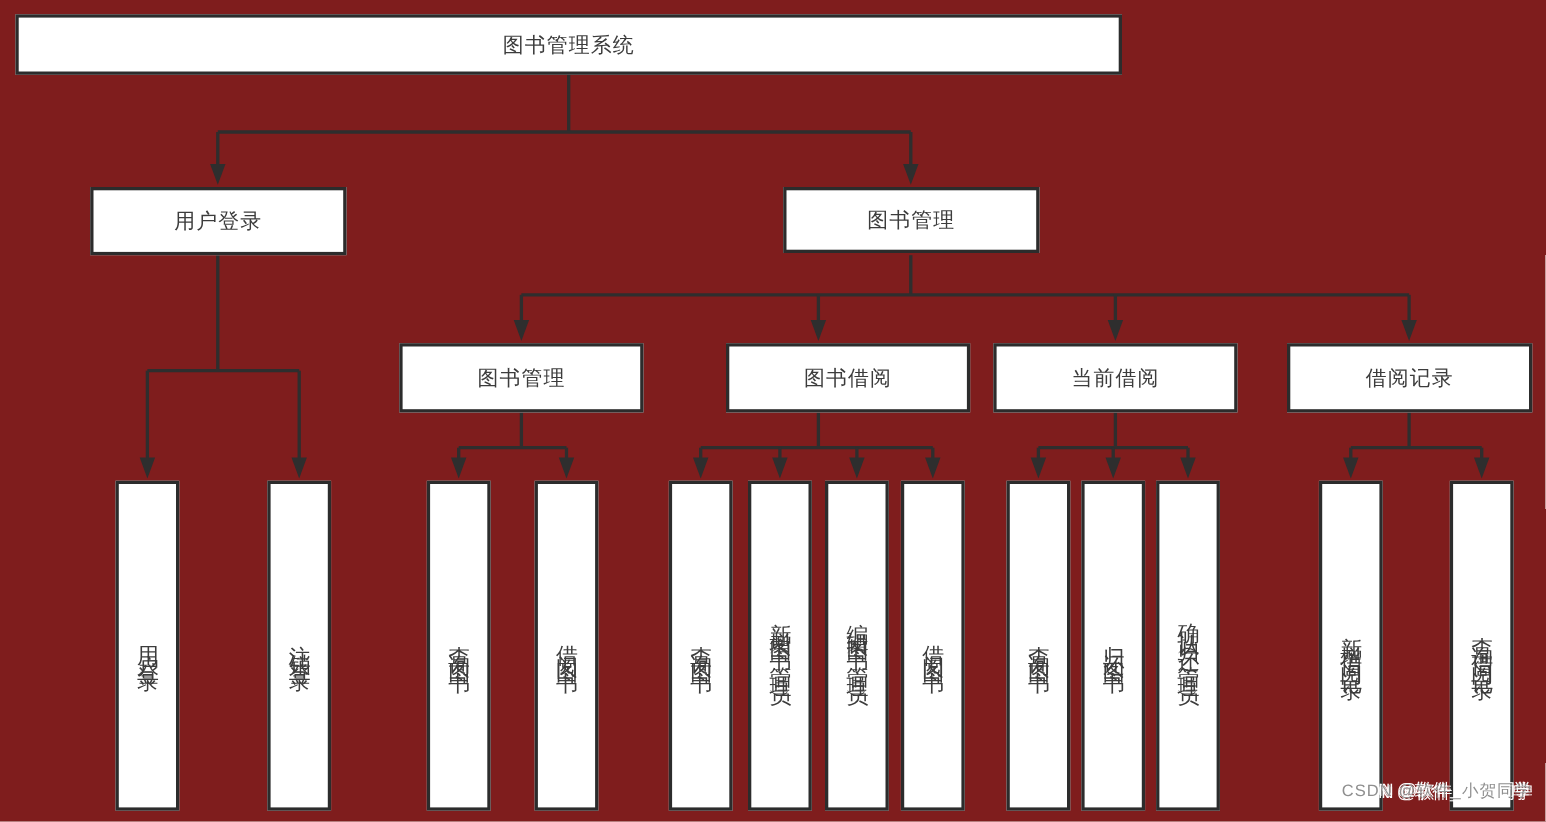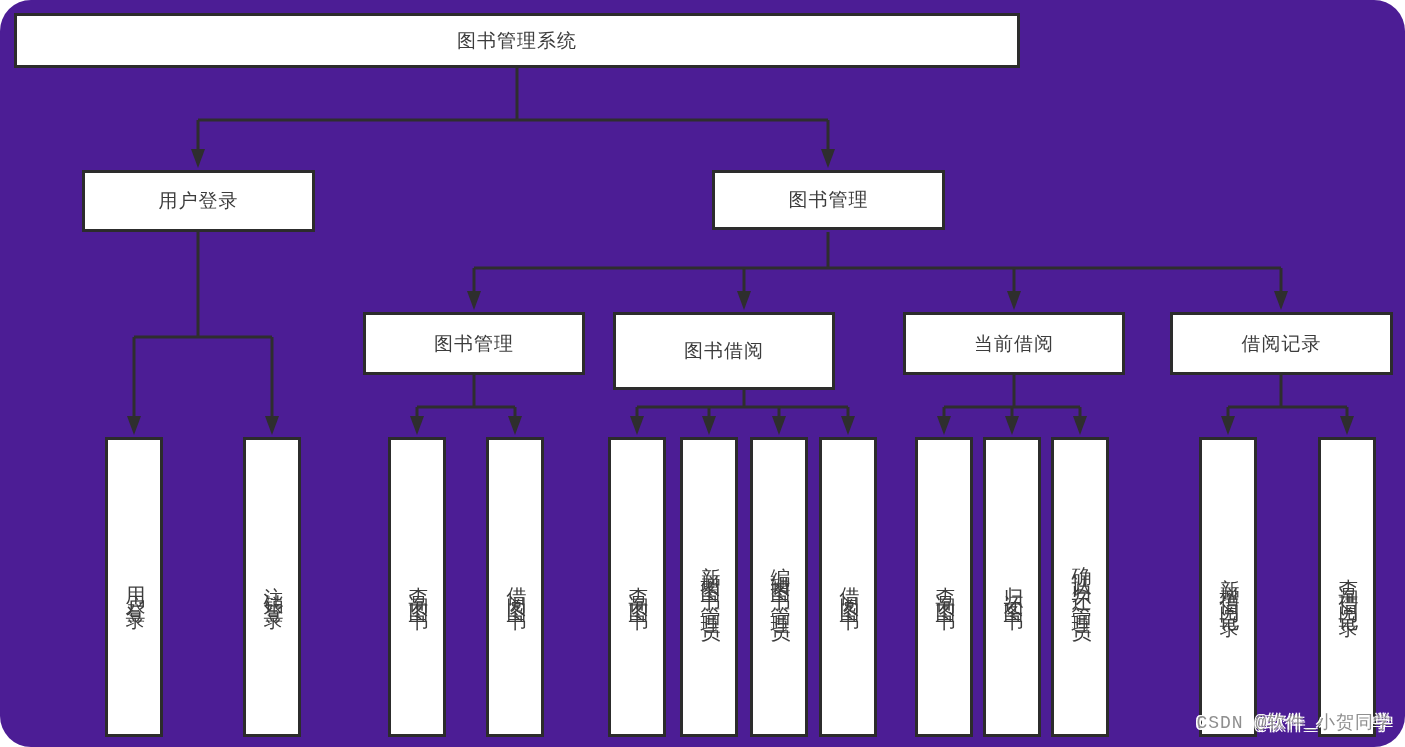--- a/index.html
+++ b/index.html
@@ -1,24 +1,23 @@
 <!DOCTYPE html>
 <html><head>
 <meta charset="utf-8">
 <style>
   html, body { margin: 0; padding: 0; background: #ffffff; }
   .stage {
     position: relative;
     width: 1405px;
     height: 747px;
-    background: #4c1d95;
-    font-family: Liberation Mono, monospace;
+    background: #7f1d1d;
+    font-family: Liberation Sans, sans-serif;
     color: #3c3c3c;
     overflow: hidden;
-    border-radius: 31px;
   }
   svg.connectors {
     position: absolute;
     left: 0; top: 0;
     width: 1405px; height: 747px;
     z-index: 1;
   }
   .node {
     position: absolute;
     box-sizing: border-box;
@@ -39,21 +38,21 @@
     text-orientation: mixed;
     font-size: 20px;
     letter-spacing: 8px;
     line-height: 1;
   }
   .watermark {
     position: absolute;
     top: 710px;
     right: 12px;
     z-index: 5;
-    font-size: 18px;
+    font-size: 15px;
     letter-spacing: 1px;
     color: #8f8f8f;
     text-shadow:
       1.5px 1.5px 0 #ffffff,
       -1.5px -1.5px 0 #ffffff,
       1.5px -1.5px 0 #ffffff,
       -1.5px 1.5px 0 #ffffff;
     white-space: nowrap;
     text-align: center;
   }
@@ -153,21 +152,21 @@
   <div class="node h" style="left:82px; top:170px; width:233px; height:62px;">
     <span>用户登录</span>
   </div>
   <div class="node h" style="left:712px; top:170px; width:233px; height:60px;">
     <span>图书管理</span>
   </div>
 
   <div class="node h" style="left:363px; top:312px; width:222px; height:63px;">
     <span>图书管理</span>
   </div>
-  <div class="node h" style="left:613px; top:312px; width:222px; height:78px;">
+  <div class="node h" style="left:660px; top:312px; width:222px; height:63px;">
     <span>图书借阅</span>
   </div>
   <div class="node h" style="left:903px; top:312px; width:222px; height:63px;">
     <span>当前借阅</span>
   </div>
   <div class="node h" style="left:1170px; top:312px; width:223px; height:63px;">
     <span>借阅记录</span>
   </div>
 
   <div class="node v" style="left:105px; top:437px; width:58px; height:300px;">

